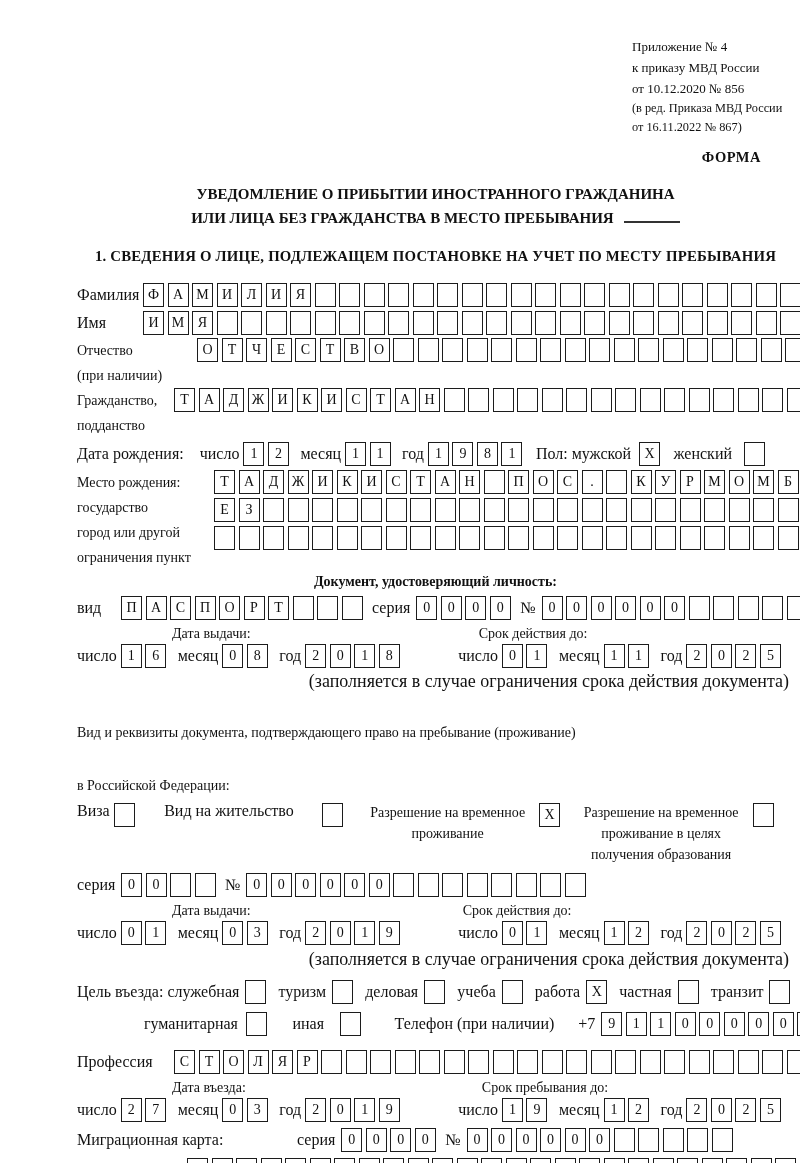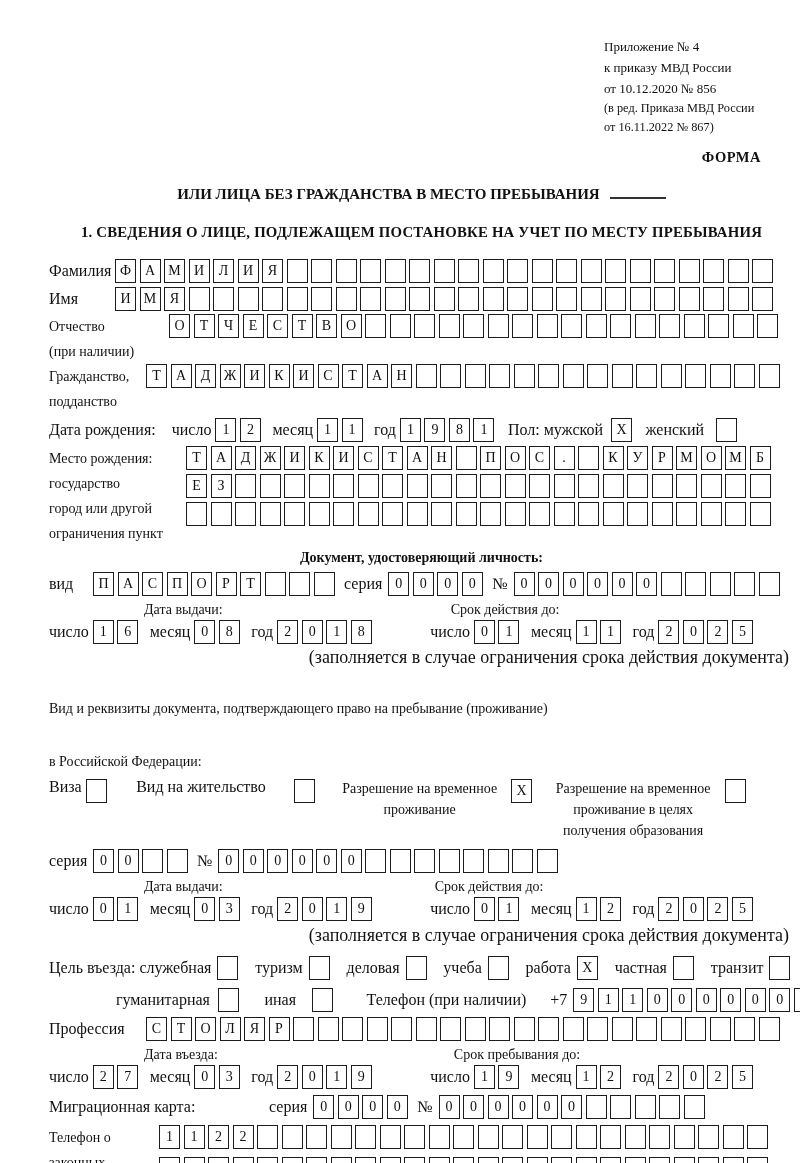--- a/index.html
+++ b/index.html
@@ -1,18 +1,18 @@
 <!DOCTYPE html>
 <html lang="ru"><head>
 <meta charset="utf-8">
 <style>
   html,body{margin:0;padding:0;background:#fff;color:#111;}
   body{width:800px;height:1163px;overflow:hidden;
        font-family:"Liberation Serif","DejaVu Serif",serif;}
-  .sheet{width:800px;height:1163px;box-sizing:border-box;padding:36px 6px 0 49px;}
+  .sheet{width:800px;height:1163px;box-sizing:border-box;padding:36px 6px 0 77px;}
 
   
   .appendix{margin-left:555px;font-size:13px;line-height:21px;}
   .appendix .small{font-size:12.3px;line-height:19px;}
   .forma{margin-left:555px;text-align:right;padding-right:33px;font-weight:bold;
          font-size:14.5px;margin-top:12px;letter-spacing:.5px;}
 
   .title{font-weight:bold;text-align:center;font-size:15px;line-height:24px;margin-top:16px;}
   .title .uline{display:inline-block;width:56px;border-bottom:2px solid #333;height:14px;margin-left:10px;}
   .sec-head{font-weight:bold;font-size:14.8px;margin-top:18px;text-align:center;letter-spacing:.2px;}
@@ -63,20 +63,21 @@
     <div>Приложение № 4</div>
     <div>к приказу МВД России</div>
     <div>от 10.12.2020 № 856</div>
     <div class="small">(в ред. Приказа МВД России</div>
     <div class="small">от 16.11.2022 № 867)</div>
   </div>
 
   <div class="forma">ФОРМА</div>
 
   <div class="title">
+    <div>УВЕДОМЛЕНИЕ О ПРИБЫТИИ ИНОСТРАННОГО ГРАЖДАНИНА</div>
     <div><span>ИЛИ ЛИЦА БЕЗ ГРАЖДАНСТВА В МЕСТО ПРЕБЫВАНИЯ</span><span class="uline"></span></div>
   </div>
 
   <div class="sec-head">1. СВЕДЕНИЯ О ЛИЦЕ, ПОДЛЕЖАЩЕМ ПОСТАНОВКЕ НА УЧЕТ ПО МЕСТУ ПРЕБЫВАНИЯ</div>
 
   <div class="row" style="margin-top:18px;">
     <span class="lbl w66">Фамилия</span>
     <span class="cells">
         <span class="cell">Ф</span>
         <span class="cell">А</span>
@@ -578,21 +579,21 @@
         <span class="cell">0</span>
         <span class="cell">0</span>
         <span class="cell">0</span>
         <span class="cell">0</span>
         <span class="cell">0</span>
         <span class="cell">0</span>
         <span class="cell"></span>
       </span>
   </div>
 
-  <div class="row" style="margin-top:5px;">
+  <div class="row" style="margin-top:14px;">
     <span class="lbl w97">Профессия</span>
     <span class="cells">
         <span class="cell">С</span>
         <span class="cell">Т</span>
         <span class="cell">О</span>
         <span class="cell">Л</span>
         <span class="cell">Я</span>
         <span class="cell">Р</span>
         <span class="cell"></span>
         <span class="cell"></span>

